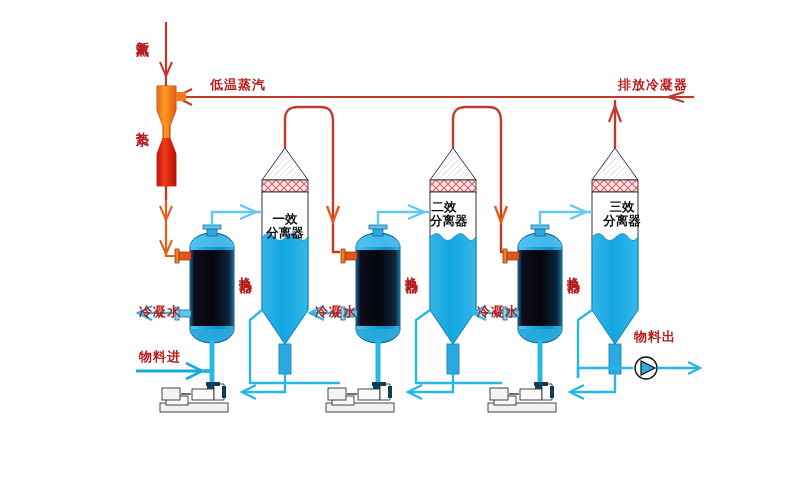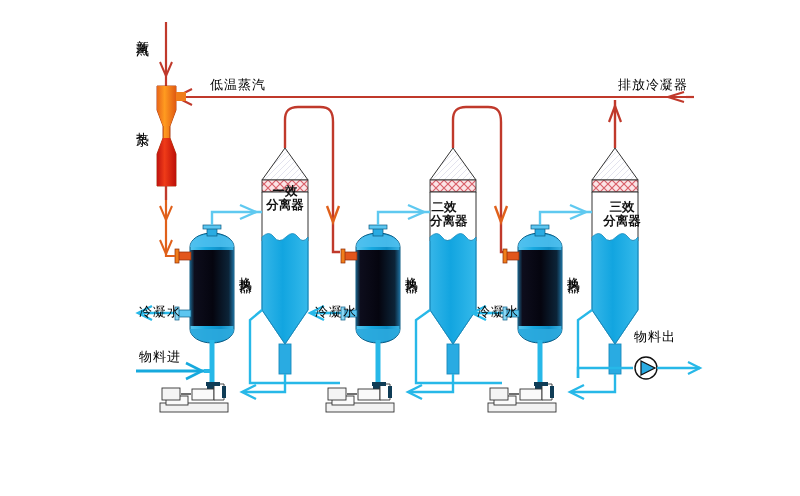--- a/index.html
+++ b/index.html
@@ -1,20 +1,20 @@
 <!DOCTYPE html>
 <html><head>
 <meta charset="utf-8">
 <style>
   html,body{margin:0;padding:0;background:#ffffff;}
   body{width:800px;height:496px;overflow:hidden;
        font-family:"Liberation Sans","DejaVu Sans",sans-serif;}
   #stage{position:relative;width:800px;height:496px;background:#fff;}
   #stage svg{position:absolute;left:0;top:0;}
-  .lbl{position:absolute;font-weight:normal;color:#000000;white-space:nowrap;
+  .lbl{position:absolute;font-weight:bold;color:#b91c1c;white-space:nowrap;
        font-family:"Liberation Sans","DejaVu Sans",sans-serif;}
   .lbl-h{font-size:13px;letter-spacing:1px;}
   .lbl-v{font-size:13px;writing-mode:vertical-rl;text-orientation:upright;letter-spacing:2px;}
   .vessel-lbl{position:absolute;font-size:12.5px;font-weight:bold;color:#111;
        text-align:center;line-height:1.15;white-space:nowrap;}
 </style>
 </head>
 <body>
 
 <div id="stage">
@@ -323,21 +323,21 @@
 <div class="lbl lbl-h" style="left:634px;top:328px;">物料出</div>
 
 <div class="lbl lbl-h" style="left:139px;top:303px;">冷凝水</div>
 <div class="lbl lbl-h" style="left:315px;top:303px;">冷凝水</div>
 <div class="lbl lbl-h" style="left:477px;top:303px;">冷凝水</div>
 
 <div class="lbl lbl-v" style="left:236px;top:267px;">换热器</div>
 <div class="lbl lbl-v" style="left:402px;top:267px;">换热器</div>
 <div class="lbl lbl-v" style="left:564px;top:267px;">换热器</div>
 
-<div class="vessel-lbl" style="left:262px;top:184px;width:46px;">
+<div class="vessel-lbl" style="left:262px;top:212px;width:46px;">
   <div>一效</div>
   <div>分离器</div>
 </div>
 <div class="vessel-lbl" style="left:430px;top:200px;width:28px;">
   <div>二效</div>
   <div>分离器</div>
 </div>
 <div class="vessel-lbl" style="left:592px;top:200px;width:60px;">
   <div>三效</div>
   <div>分离器</div>

